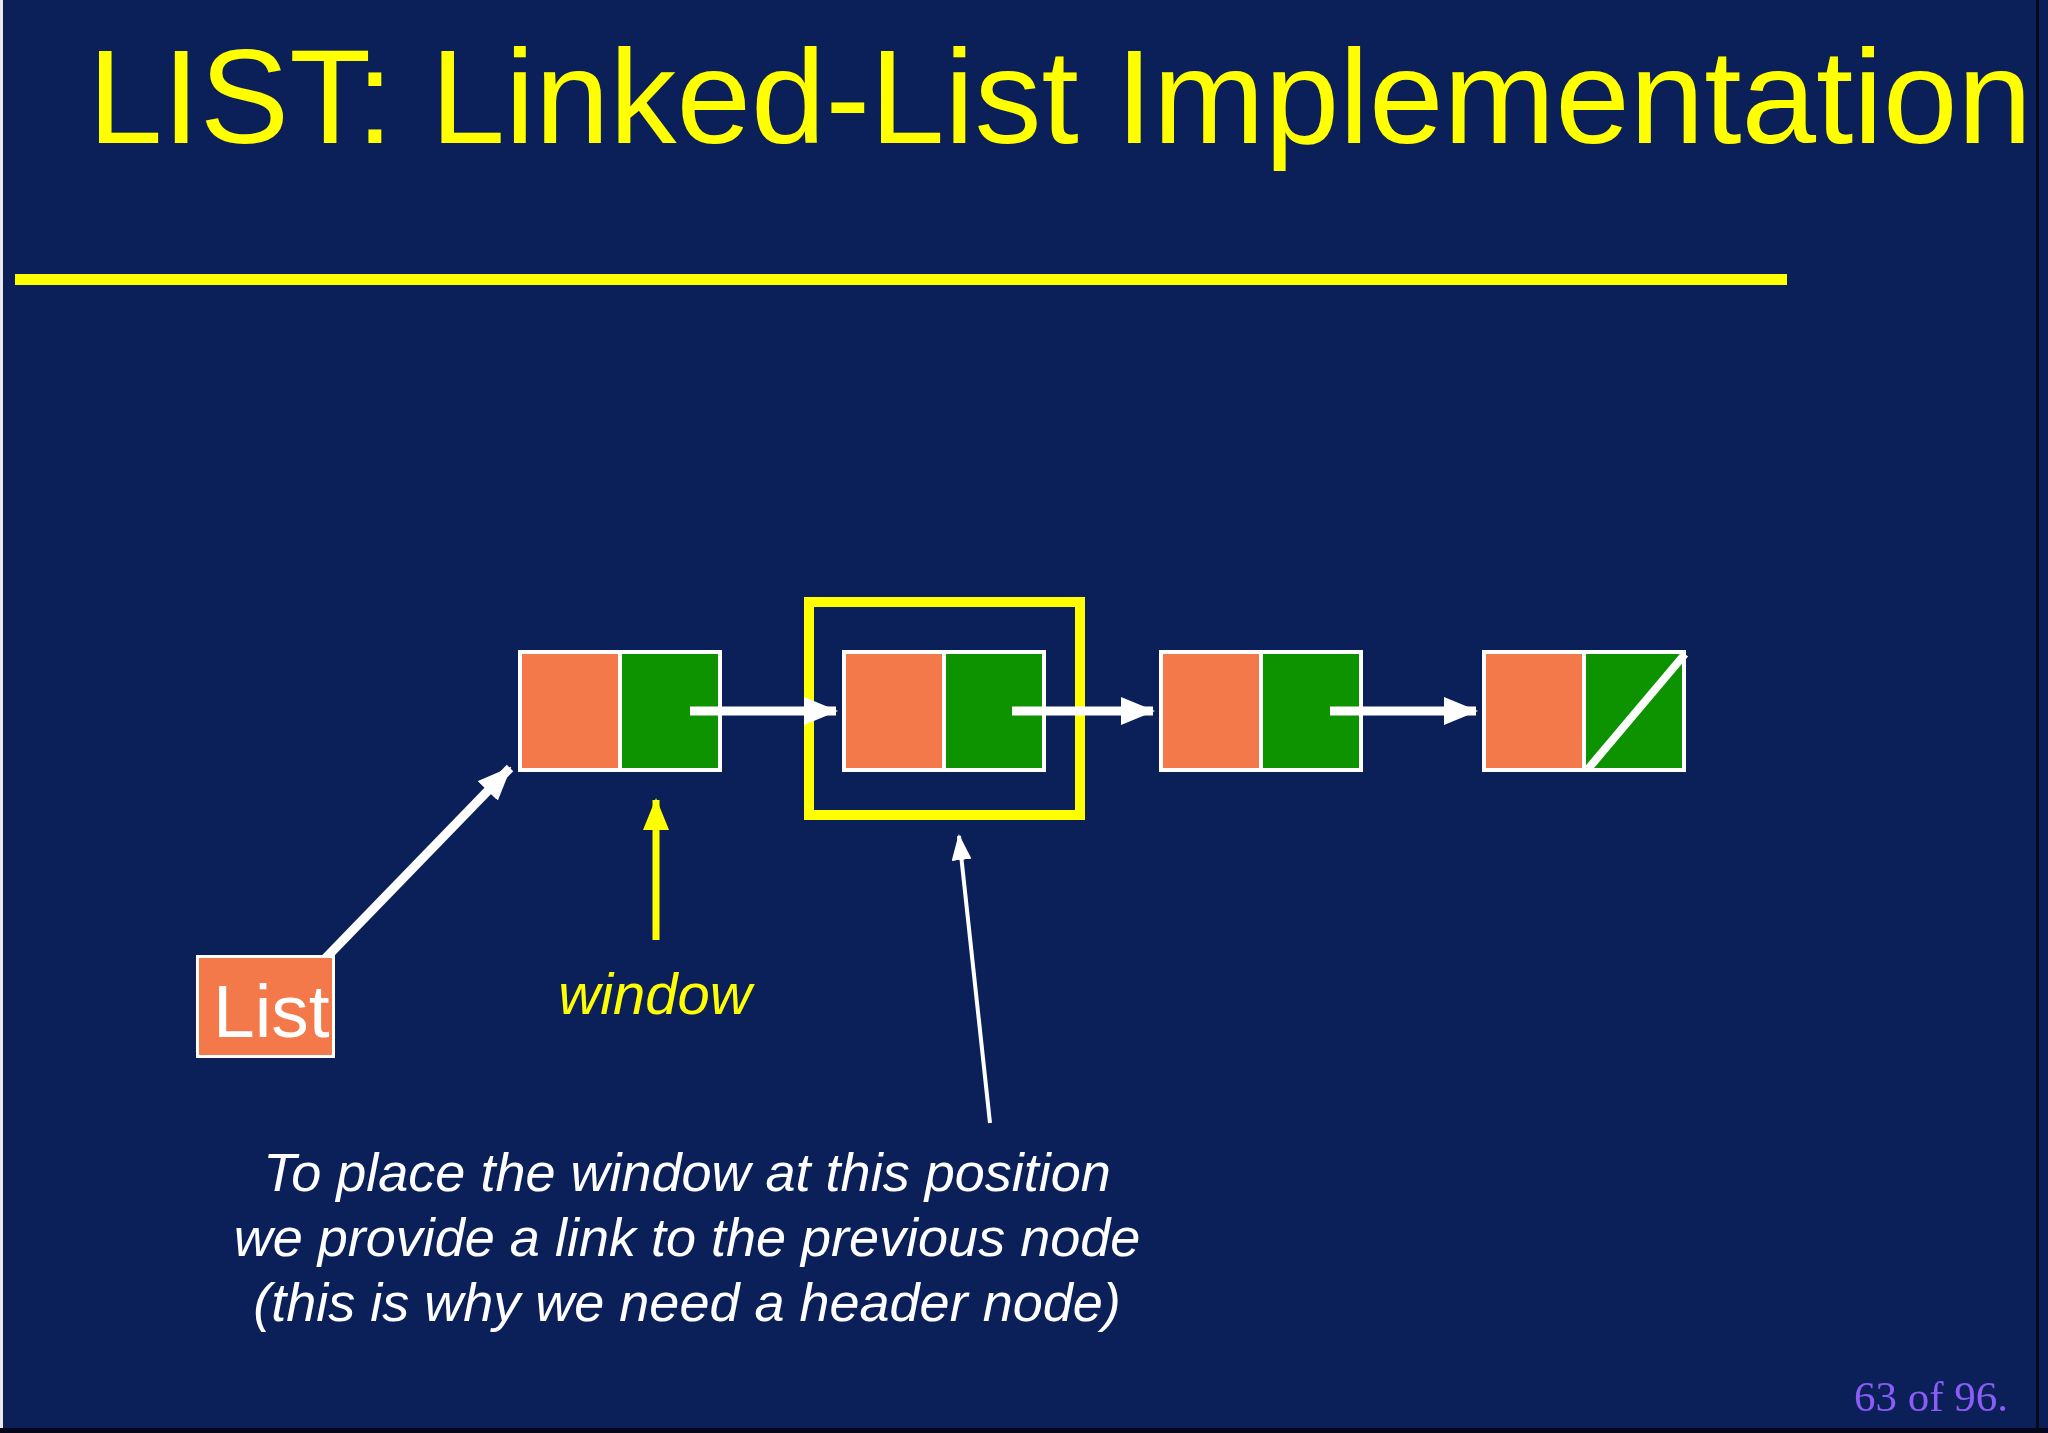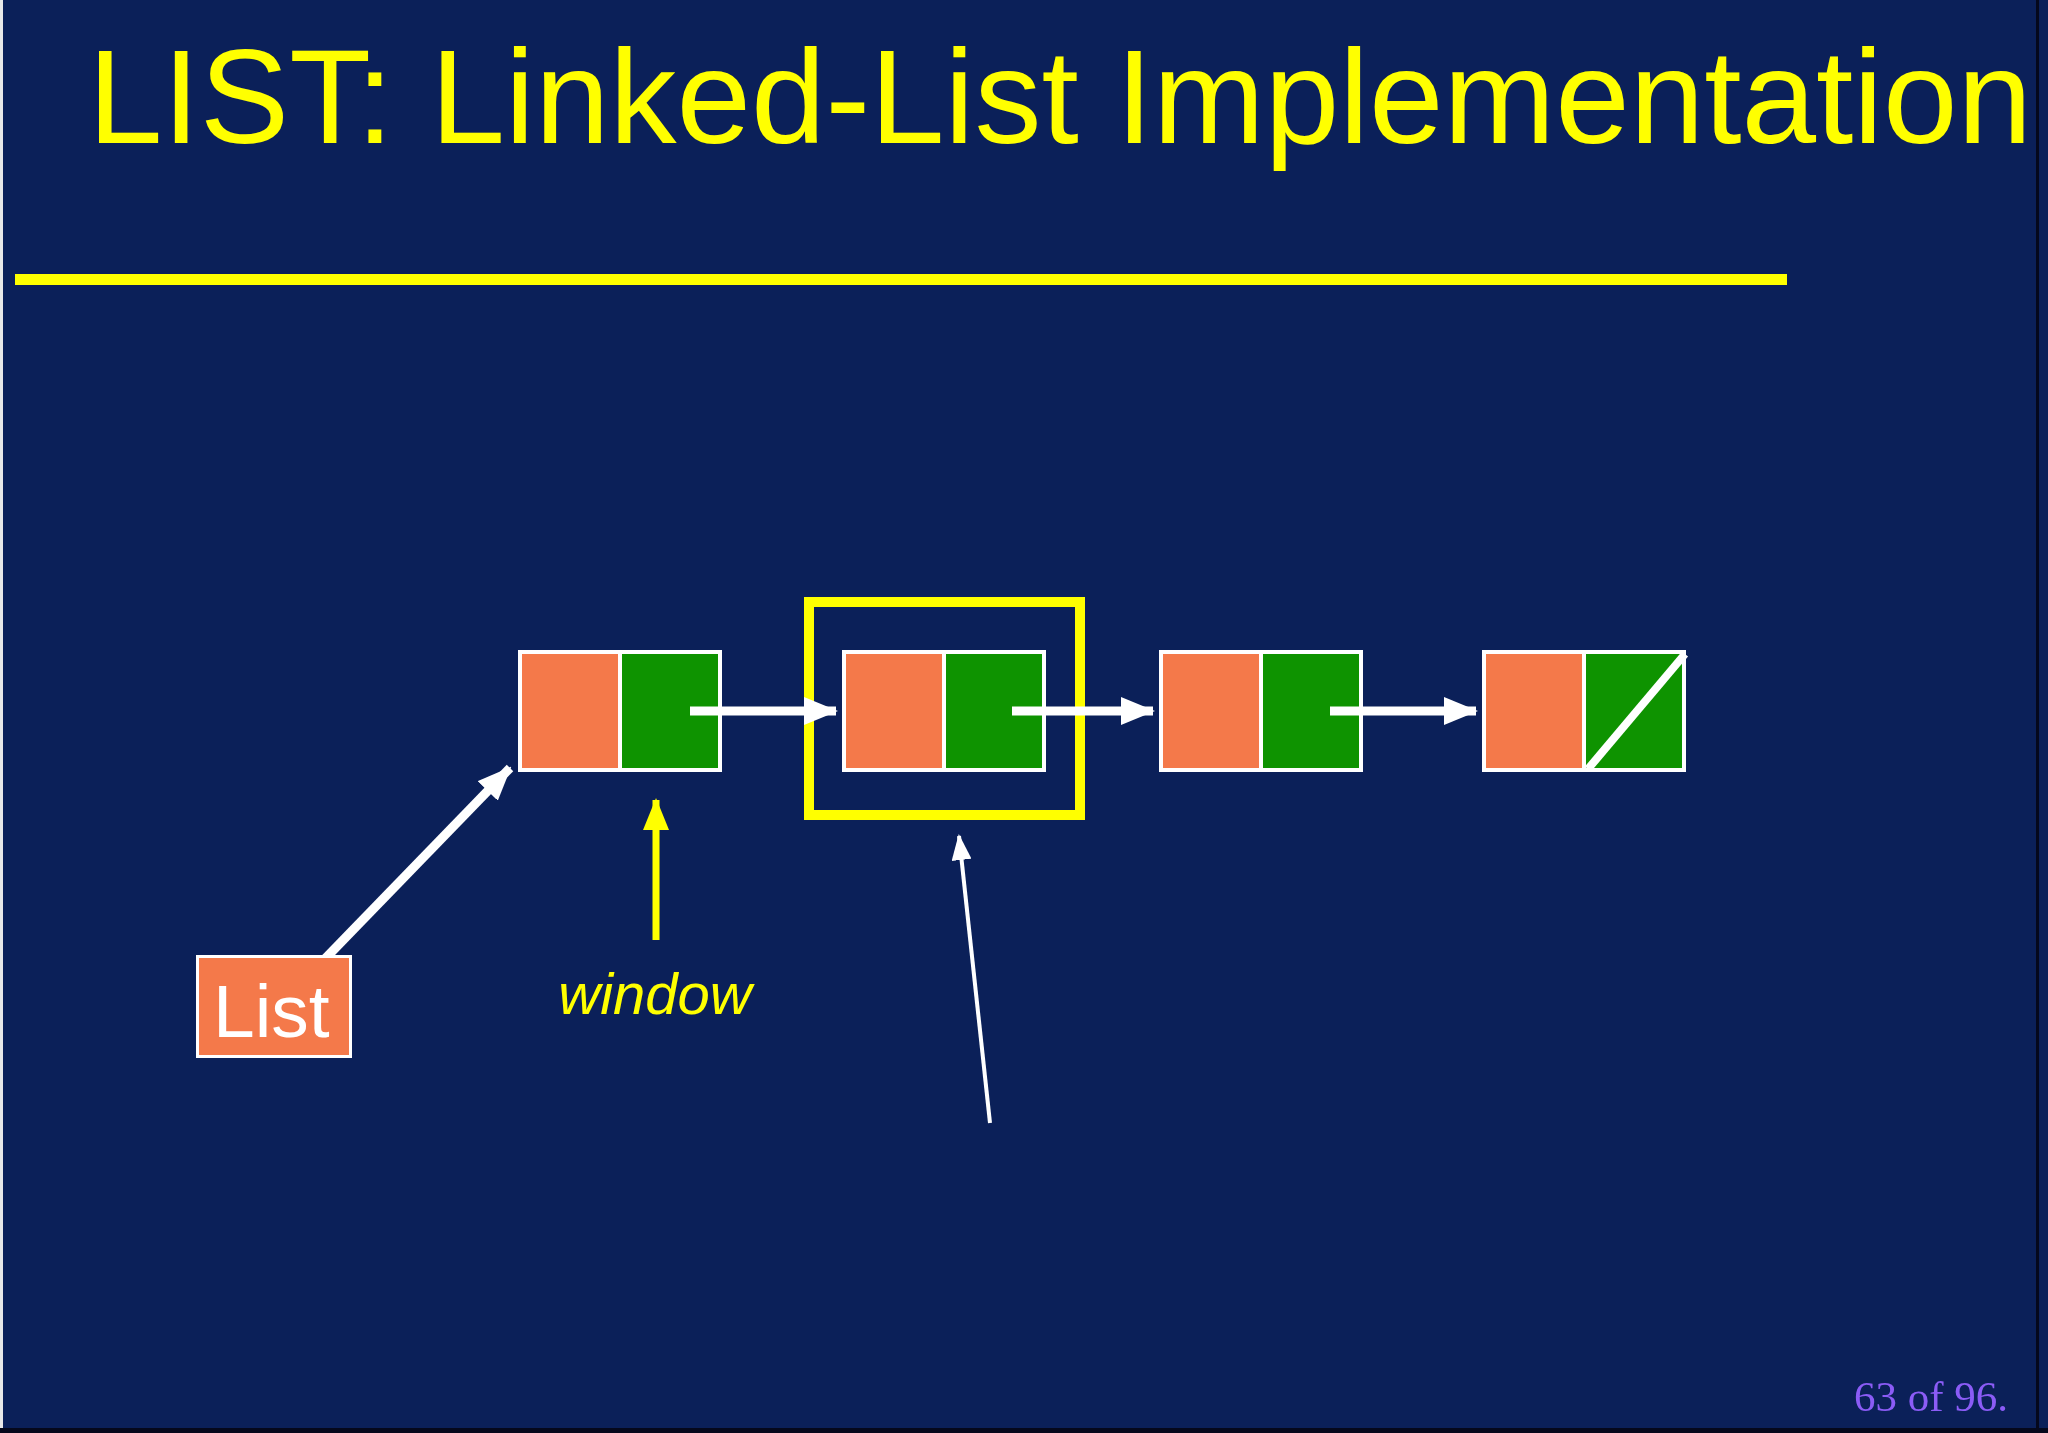--- a/index.html
+++ b/index.html
@@ -62,21 +62,21 @@
 
   .overlay { position: absolute; left: 0; top: 0; width: 2048px; height: 1433px; }
   .stroke-white { stroke: var(--color-arrow-white, #FFFFFF); }
   .stroke-yellow { stroke: var(--color-accent-yellow, #FFFF00); }
   .fill-white { fill: var(--color-arrow-white, #FFFFFF); }
   .fill-yellow { fill: var(--color-accent-yellow, #FFFF00); }
 
   .list-box {
     position: absolute;
     left: 196px; top: 955px;
-    width: 156px; height: 103px;
+    width: 139px; height: 103px;
     box-sizing: border-box;
     border: 3px solid #fff;
     background: var(--color-node-data-orange, #F4794A);
     color: #fff;
     font-size: 75px;
     line-height: 82px;
     padding: 12px 0 0 14px;
   }
   .window-label {
     position: absolute;
@@ -161,19 +161,24 @@
       <line class="stroke-white" x1="990" y1="1123" x2="959" y2="836" stroke-width="4" marker-end="url(#ah-thin)"></line>
     </svg>
 
     <div class="list-box">
       <span>List</span>
     </div>
 
     <div class="window-label">window</div>
   </div>
 
+  <div class="caption">
+    <div>To place the window at this position</div>
+    <div>we provide a link to the previous node</div>
+    <div>(this is why we need a header node)</div>
+  </div>
 
   <div class="page-indicator">63 of 96.</div>
 
   <div class="edge-left"></div>
   <div class="edge-right"></div>
   <div class="edge-bottom"></div>
 </div>
 
 </body></html>

